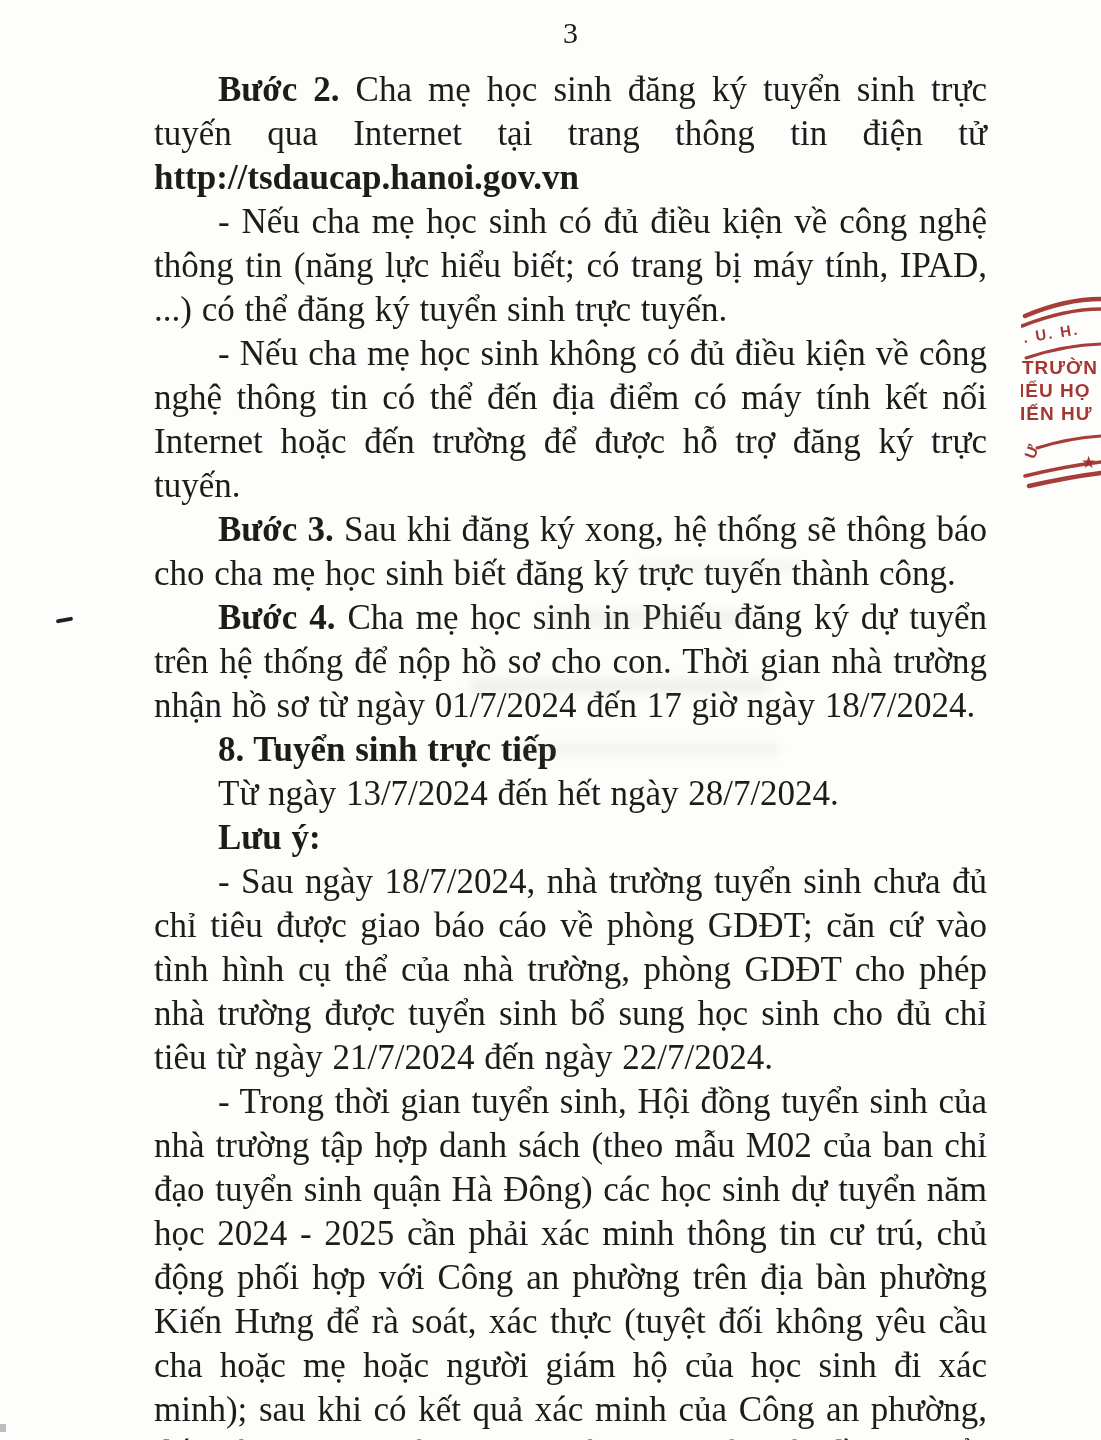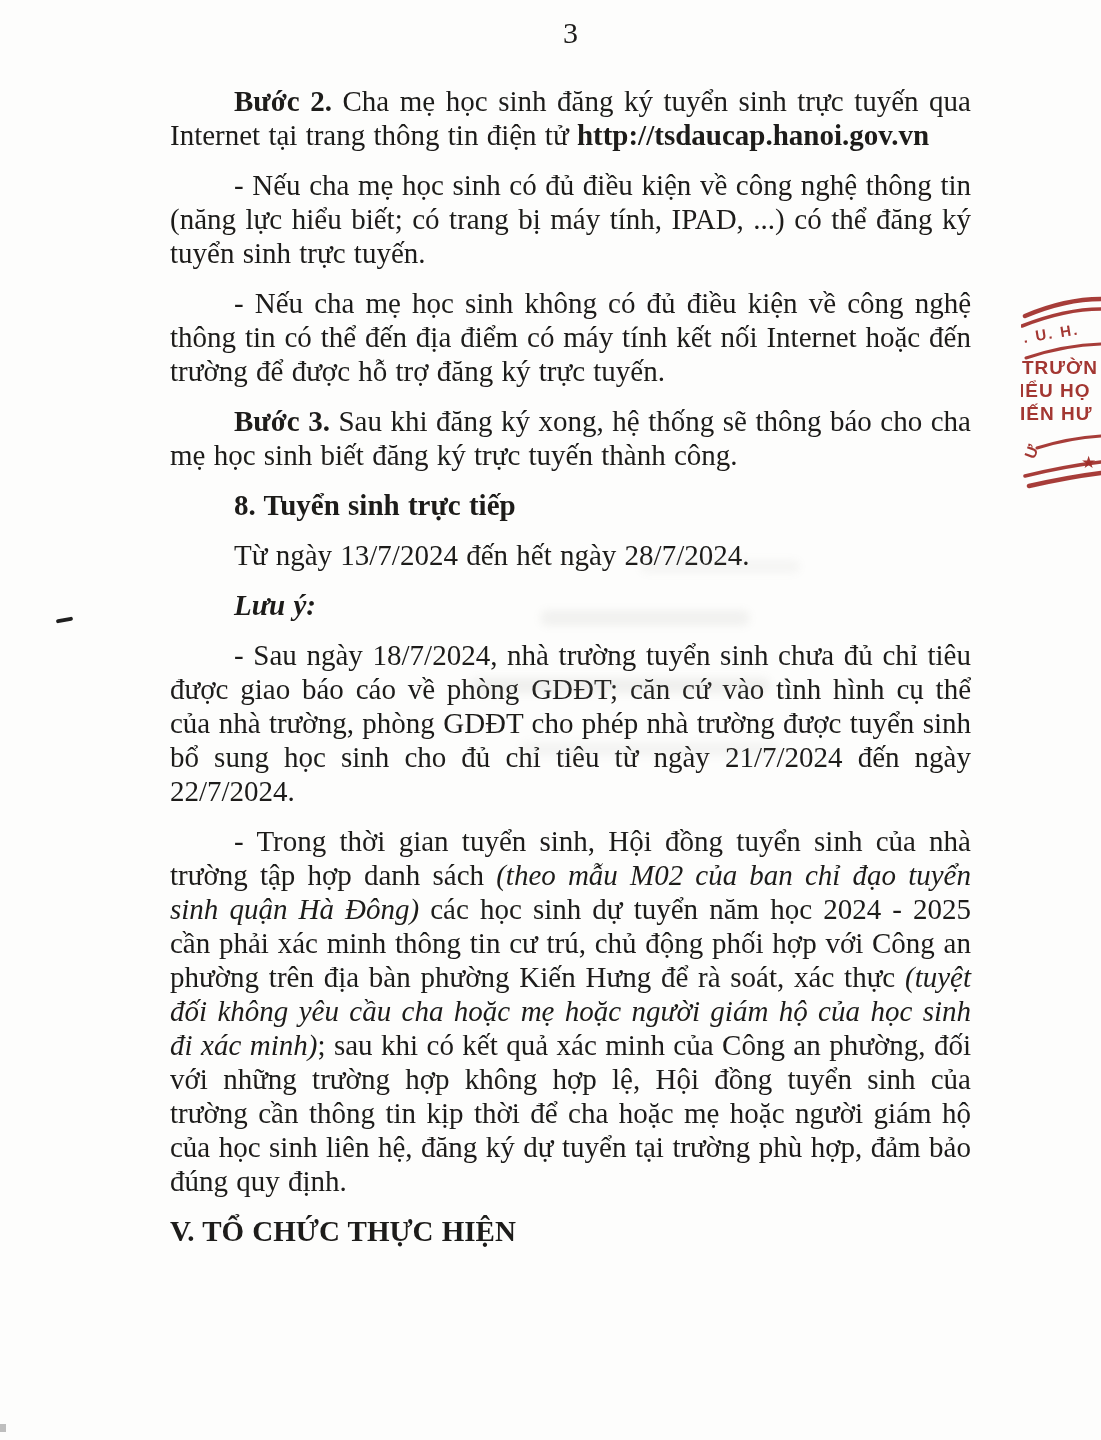--- a/index.html
+++ b/index.html
@@ -19,30 +19,30 @@
     position: absolute;
     top: 16px; left: 154px; width: 833px;
     text-align: center;
     font-size: 30px;
   }
   .content {
     position: absolute;
     left: 154px; top: 68px; width: 833px;
   }
   .para {
-    margin: 16px;
-    font-size: 29px;
-    line-height: 34px;
+    margin: 0;
+    font-size: 35px;
+    line-height: 44px;
     text-align: justify;
     text-indent: 64px;
     word-spacing: 1px;
   }
   .para.heading { text-indent: 0; }
   .b { font-weight: bold; }
-  .i { font-style: italic; }
+  .i { }
 
   
   .stamp {
     position: absolute;
     top: 296px; right: 0;
     width: 80px; height: 200px;
     overflow: hidden;
   }
   .stamp svg { display: block; }
   .stamp path {
@@ -91,20 +91,21 @@
 
 <div class="page">
 
   <div class="page-number">3</div>
 
   <div class="content">
       <p class="para body"><span class="b">Bước 2.</span><span> Cha mẹ học sinh đăng ký tuyển sinh trực tuyến qua Internet tại trang thông tin điện tử </span><span class="b">http://tsdaucap.hanoi.gov.vn</span></p>
       <p class="para body"><span>- Nếu cha mẹ học sinh có đủ điều kiện về công nghệ thông tin (năng lực hiểu biết; có trang bị máy tính, IPAD, ...) có thể đăng ký tuyển sinh trực tuyến.</span></p>
       <p class="para body"><span>- Nếu cha mẹ học sinh không có đủ điều kiện về công nghệ thông tin có thể đến địa điểm có máy tính kết nối Internet hoặc đến trường để được hỗ trợ đăng ký trực tuyến.</span></p>
       <p class="para body"><span class="b">Bước 3.</span><span> Sau khi đăng ký xong, hệ thống sẽ thông báo cho cha mẹ học sinh biết đăng ký trực tuyến thành công.</span></p>
+      <p class="para body"><span class="b">Bước 4.</span><span> Cha mẹ học sinh in Phiếu đăng ký dự tuyển trên hệ thống để nộp hồ sơ cho con. Thời gian nhà trường nhận hồ sơ từ ngày 01/7/2024 đến 17 giờ ngày 18/7/2024.</span></p>
       <p class="para body"><span class="b">8. Tuyển sinh trực tiếp</span></p>
       <p class="para body"><span>Từ ngày 13/7/2024 đến hết ngày 28/7/2024.</span></p>
       <p class="para body"><span class="b i">Lưu ý:</span></p>
       <p class="para body"><span>- Sau ngày 18/7/2024, nhà trường tuyển sinh chưa đủ chỉ tiêu được giao báo cáo về phòng GDĐT; căn cứ vào tình hình cụ thể của nhà trường, phòng GDĐT cho phép nhà trường được tuyển sinh bổ sung học sinh cho đủ chỉ tiêu từ ngày 21/7/2024 đến ngày 22/7/2024.</span></p>
       <p class="para body"><span>- Trong thời gian tuyển sinh, Hội đồng tuyển sinh của nhà trường tập hợp danh sách </span><span class="i">(theo mẫu M02 của ban chỉ đạo tuyển sinh quận Hà Đông)</span><span> các học sinh dự tuyển năm học 2024 - 2025 cần phải xác minh thông tin cư trú, chủ động phối hợp với Công an phường trên địa bàn phường Kiến Hưng để rà soát, xác thực </span><span class="i">(tuyệt đối không yêu cầu cha hoặc mẹ hoặc người giám hộ của học sinh đi xác minh)</span><span>; sau khi có kết quả xác minh của Công an phường, đối với những trường hợp không hợp lệ, Hội đồng tuyển sinh của trường cần thông tin kịp thời để cha hoặc mẹ hoặc người giám hộ của học sinh liên hệ, đăng ký dự tuyển tại trường phù hợp, đảm bảo đúng quy định.</span></p>
       <p class="para heading"><span class="b">V. TỔ CHỨC THỰC HIỆN</span></p>
     </div>
 
   <div class="stamp">
     <svg width="80" height="200" viewBox="0 0 80 200">

